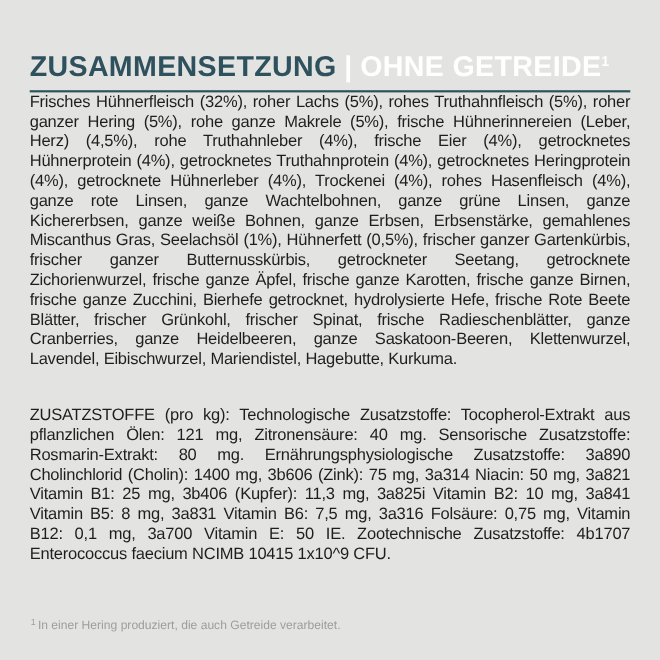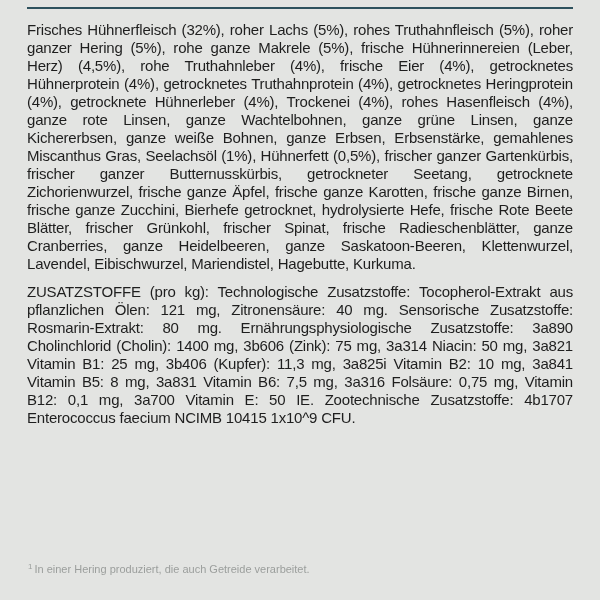--- a/index.html
+++ b/index.html
@@ -58,24 +58,23 @@
   }
   .body-text {
     font-size: 15px;
     line-height: 18px;
     color: #1e1e1e;
     letter-spacing: -0.2px;
     text-align: justify;
     margin: 0;
   }
   .composition {
-    margin-top: 12px;
   }
   .additives {
-    margin-top: 10px;
+    margin-top: 33px;
   }
   .footnote {
     position: absolute;
     left: 28px;
     top: 562px;
     font-size: 11px;
     line-height: 14px;
     color: #9b9e9c;
     letter-spacing: 0;
   }
@@ -85,20 +84,23 @@
     line-height: 0;
     margin-right: 2px;
   }
 </style>
 </head>
 <body>
 
 <div class="label-panel">
   <div class="content">
 
+    <div class="section-header">
+      <span class="title">ZUSAMMENSETZUNG</span><span class="separator">|</span><span class="subtitle"><span>OHNE GETREIDE</span><sup>1</sup></span>
+    </div>
 
     <div class="header-rule"></div>
 
     <p class="body-text composition">Frisches Hühnerfleisch (32%), roher Lachs (5%), rohes Truthahnfleisch (5%), roher ganzer Hering (5%), rohe ganze Makrele (5%), frische Hühnerinnereien (Leber, Herz) (4,5%), rohe Truthahnleber (4%), frische Eier (4%), getrocknetes Hühnerprotein (4%), getrocknetes Truthahnprotein (4%), getrocknetes Heringprotein (4%), getrocknete Hühnerleber (4%), Trockenei (4%), rohes Hasenfleisch (4%), ganze rote Linsen, ganze Wachtelbohnen, ganze grüne Linsen, ganze Kichererbsen, ganze weiße Bohnen, ganze Erbsen, Erbsenstärke, gemahlenes Miscanthus Gras, Seelachsöl (1%), Hühnerfett (0,5%), frischer ganzer Gartenkürbis, frischer ganzer Butternusskürbis, getrockneter Seetang, getrocknete Zichorienwurzel, frische ganze Äpfel, frische ganze Karotten, frische ganze Birnen, frische ganze Zucchini, Bierhefe getrocknet, hydrolysierte Hefe, frische Rote Beete Blätter, frischer Grünkohl, frischer Spinat, frische Radieschenblätter, ganze Cranberries, ganze Heidelbeeren, ganze Saskatoon-Beeren, Klettenwurzel, Lavendel, Eibischwurzel, Mariendistel, Hagebutte, Kurkuma.</p>
 
     <p class="body-text additives">ZUSATZSTOFFE (pro kg): Technologische Zusatzstoffe: Tocopherol-Extrakt aus pflanzlichen Ölen: 121 mg, Zitronensäure: 40 mg. Sensorische Zusatzstoffe: Rosmarin-Extrakt: 80 mg. Ernährungsphysiologische Zusatzstoffe: 3a890 Cholinchlorid (Cholin): 1400 mg, 3b606 (Zink): 75 mg, 3a314 Niacin: 50 mg, 3a821 Vitamin B1: 25 mg, 3b406 (Kupfer): 11,3 mg, 3a825i Vitamin B2: 10 mg, 3a841 Vitamin B5: 8 mg, 3a831 Vitamin B6: 7,5 mg, 3a316 Folsäure: 0,75 mg, Vitamin B12: 0,1 mg, 3a700 Vitamin E: 50 IE. Zootechnische Zusatzstoffe: 4b1707 Enterococcus faecium NCIMB 10415 1x10^9 CFU.</p>
 
   </div>
 
   <div class="footnote">

